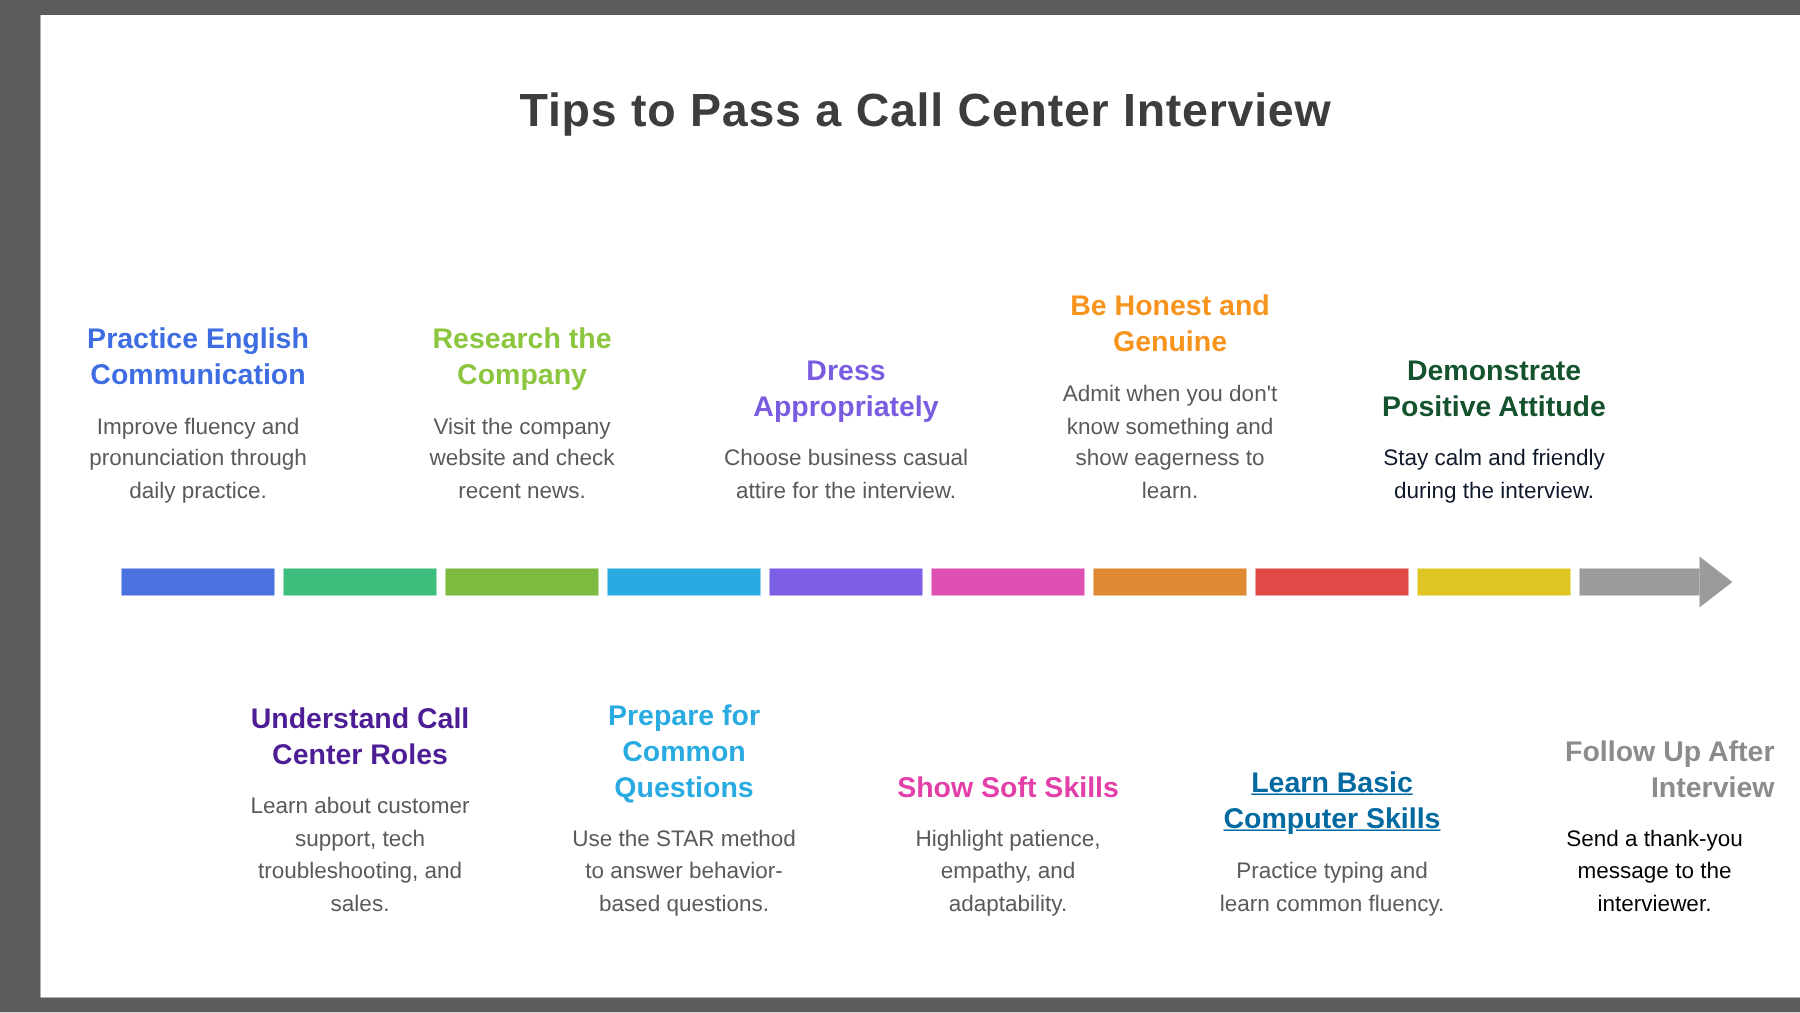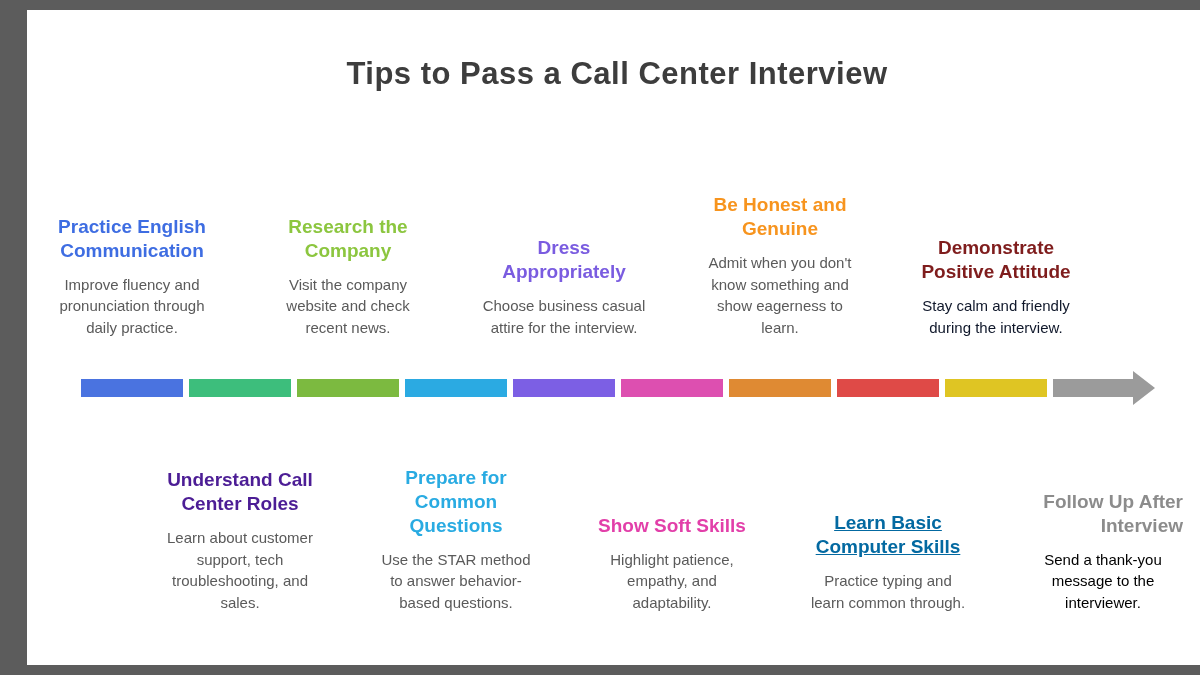--- a/index.html
+++ b/index.html
@@ -92,21 +92,21 @@
       <div class="tip-title" style="max-width: 145px; color: rgb(247, 148, 30);">Be Honest and Genuine</div>
       <div class="tip-desc" style="max-width: 155px; color: rgb(90, 90, 90);">Admit when you don't know something and show eagerness to learn.</div>
     </div>
 
     <div class="tip" style="left:432px; bottom:327px; width:210px;">
       <div class="tip-title" style="max-width: 140px; color: rgb(122, 92, 224);">Dress Appropriately</div>
       <div class="tip-desc" style="max-width: 170px; color: rgb(90, 90, 90);">Choose business casual attire for the interview.</div>
     </div>
 
     <div class="tip" style="left:864px; bottom:327px; width:210px;">
-      <div class="tip-title" style="max-width: 170px; color: #7f1d1d;">Demonstrate Positive Attitude</div>
+      <div class="tip-title" style="max-width: 170px; color: #14532d;">Demonstrate Positive Attitude</div>
       <div class="tip-desc" style="max-width: 160px; color: #0f172a;">Stay calm and friendly during the interview.</div>
     </div>
 
     <div class="timeline">
       <span class="seg" style="background: rgb(74, 115, 224);"></span>
       <span class="seg" style="background: rgb(61, 190, 124);"></span>
       <span class="seg" style="background: rgb(124, 186, 64);"></span>
       <span class="seg" style="background: rgb(43, 170, 226);"></span>
       <span class="seg" style="background: rgb(124, 95, 228);"></span>
       <span class="seg" style="background: rgb(221, 79, 176);"></span>
@@ -127,21 +127,21 @@
       <div class="tip-desc" style="max-width: 155px; color: rgb(90, 90, 90);">Use the STAR method to answer behavior-based questions.</div>
     </div>
 
     <div class="tip" style="left:535px; bottom:52px; width:220px;">
       <div class="tip-title" style="max-width: 200px; color: rgb(226, 63, 169);">Show Soft Skills</div>
       <div class="tip-desc" style="max-width: 160px; color: rgb(90, 90, 90);">Highlight patience, empathy, and adaptability.</div>
     </div>
 
     <div class="tip" style="left:751px; bottom:52px; width:220px;">
       <div class="tip-title" style="max-width: 160px; color: #0369a1; text-decoration: underline;">Learn Basic Computer Skills</div>
-      <div class="tip-desc" style="max-width: 162px; color: rgb(90, 90, 90);">Practice typing and learn common through.</div>
+      <div class="tip-desc" style="max-width: 162px; color: rgb(90, 90, 90);">Practice typing and learn common fluency.</div>
     </div>
 
     <div class="tip" style="left:966px; bottom:52px; width:220px;">
       <div class="tip-title" style="max-width: 160px; color: rgb(140, 140, 140); text-align: right;">Follow Up After Interview</div>
       <div class="tip-desc" style="max-width: 160px; color: #000000;">Send a thank-you message to the interviewer.</div>
     </div>
 
   </div>
 </div>
 

